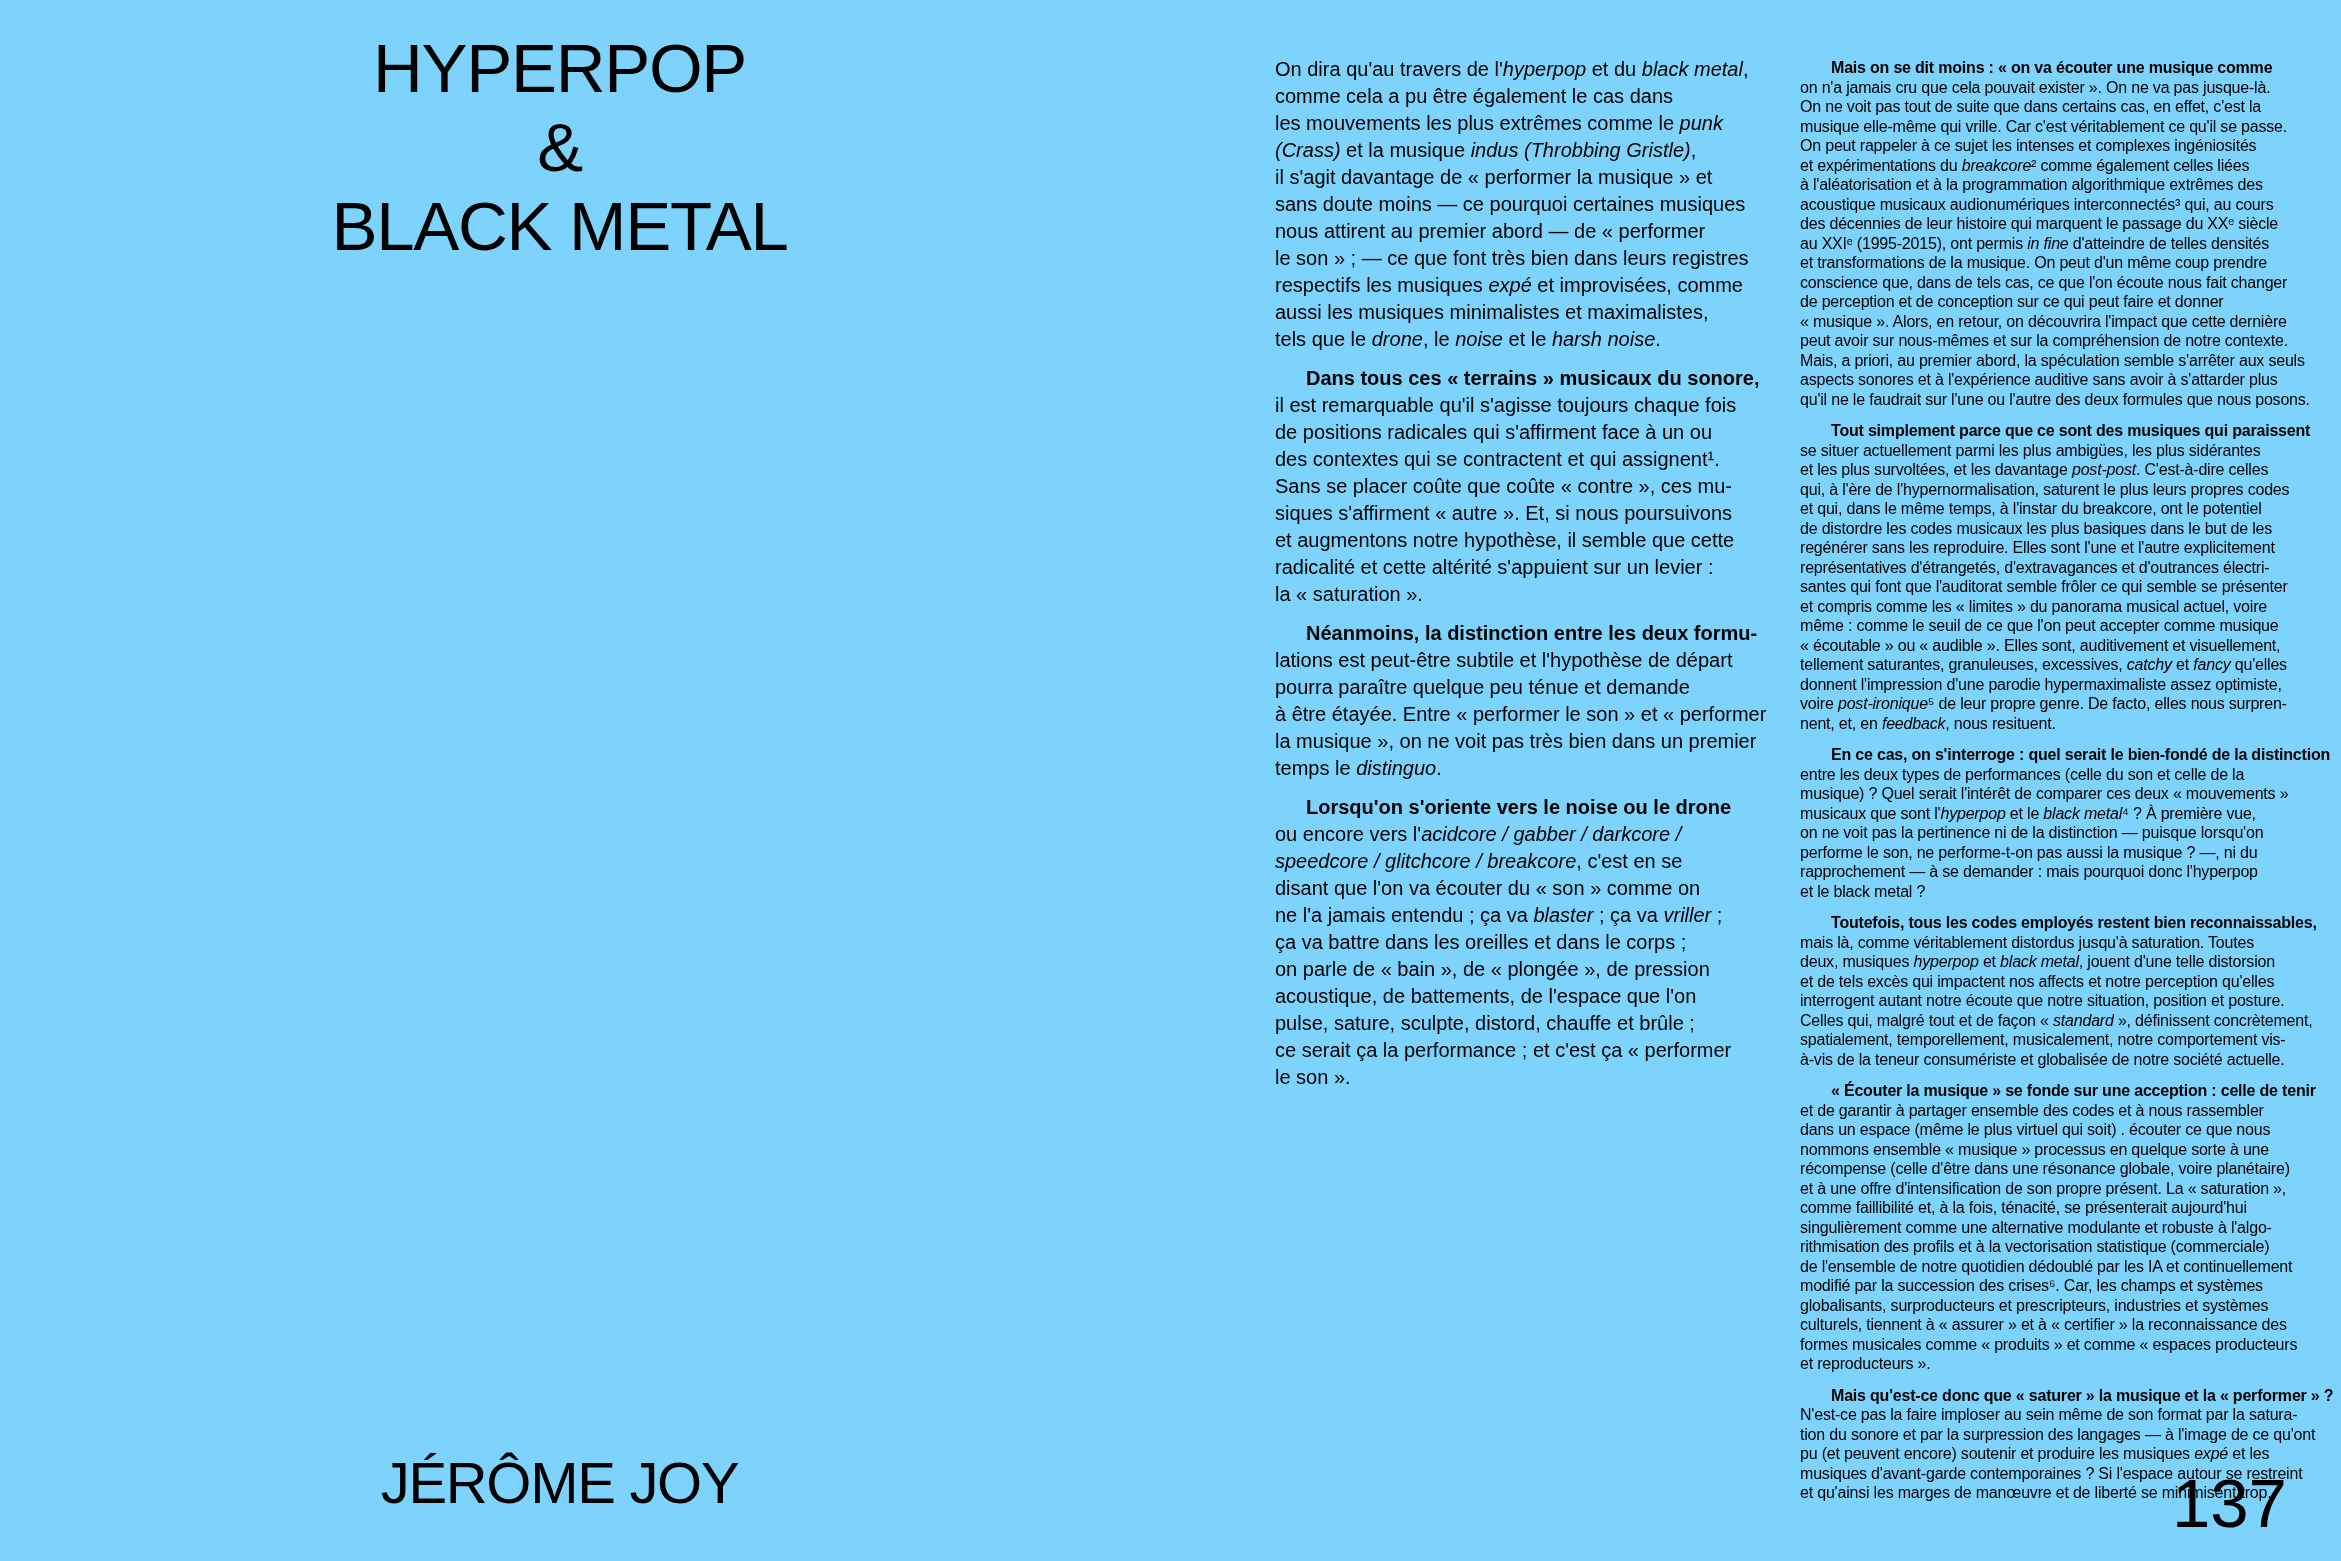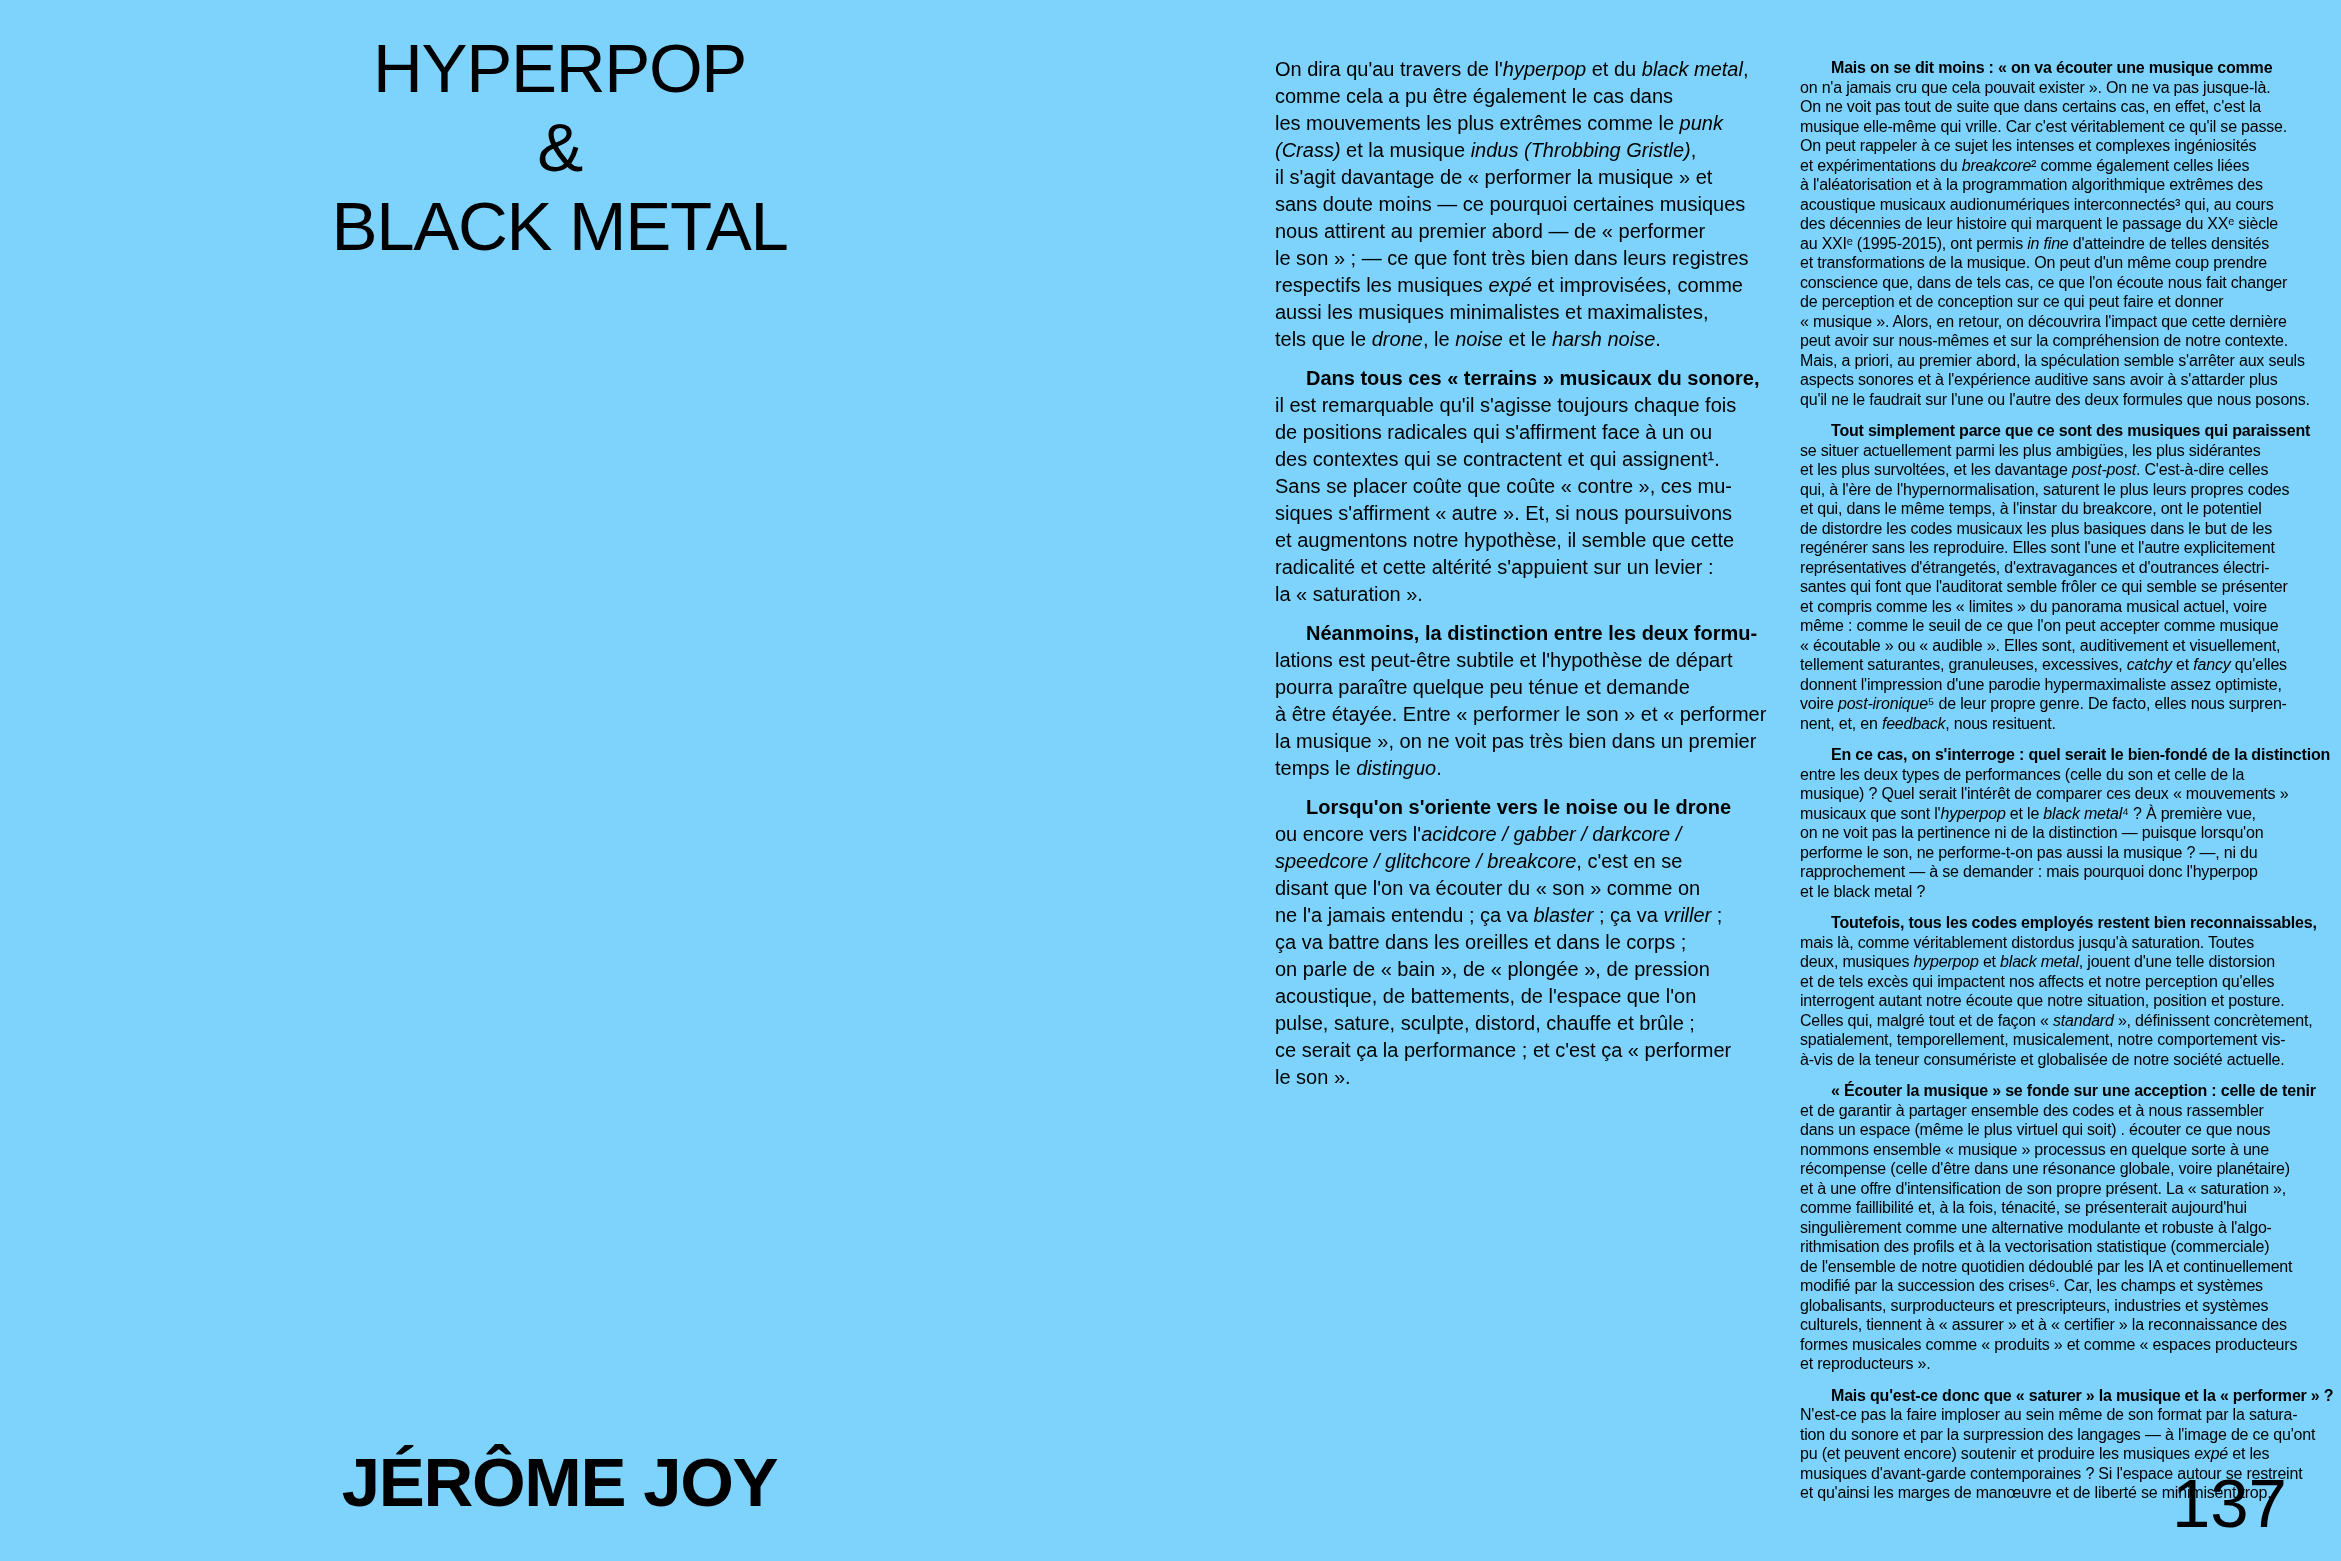--- a/index.html
+++ b/index.html
@@ -33,24 +33,24 @@
     font-weight: 400;
     color: #000;
   }
   .title-line { display: block; }
   .author-block {
     position: absolute;
     left: 221px;
     top: 1443px;
     width: 677px;
     text-align: center;
-    font-size: 69px;
+    font-size: 58px;
     line-height: 79px;
     letter-spacing: -1.3px;
-    font-weight: 700;
+    font-weight: 400;
   }
   .page-number {
     position: absolute;
     right: 55px;
     top: 1443px;
     font-size: 69px;
     line-height: 79px;
     text-align: right;
     font-weight: 400;
     margin-top: 21px;

